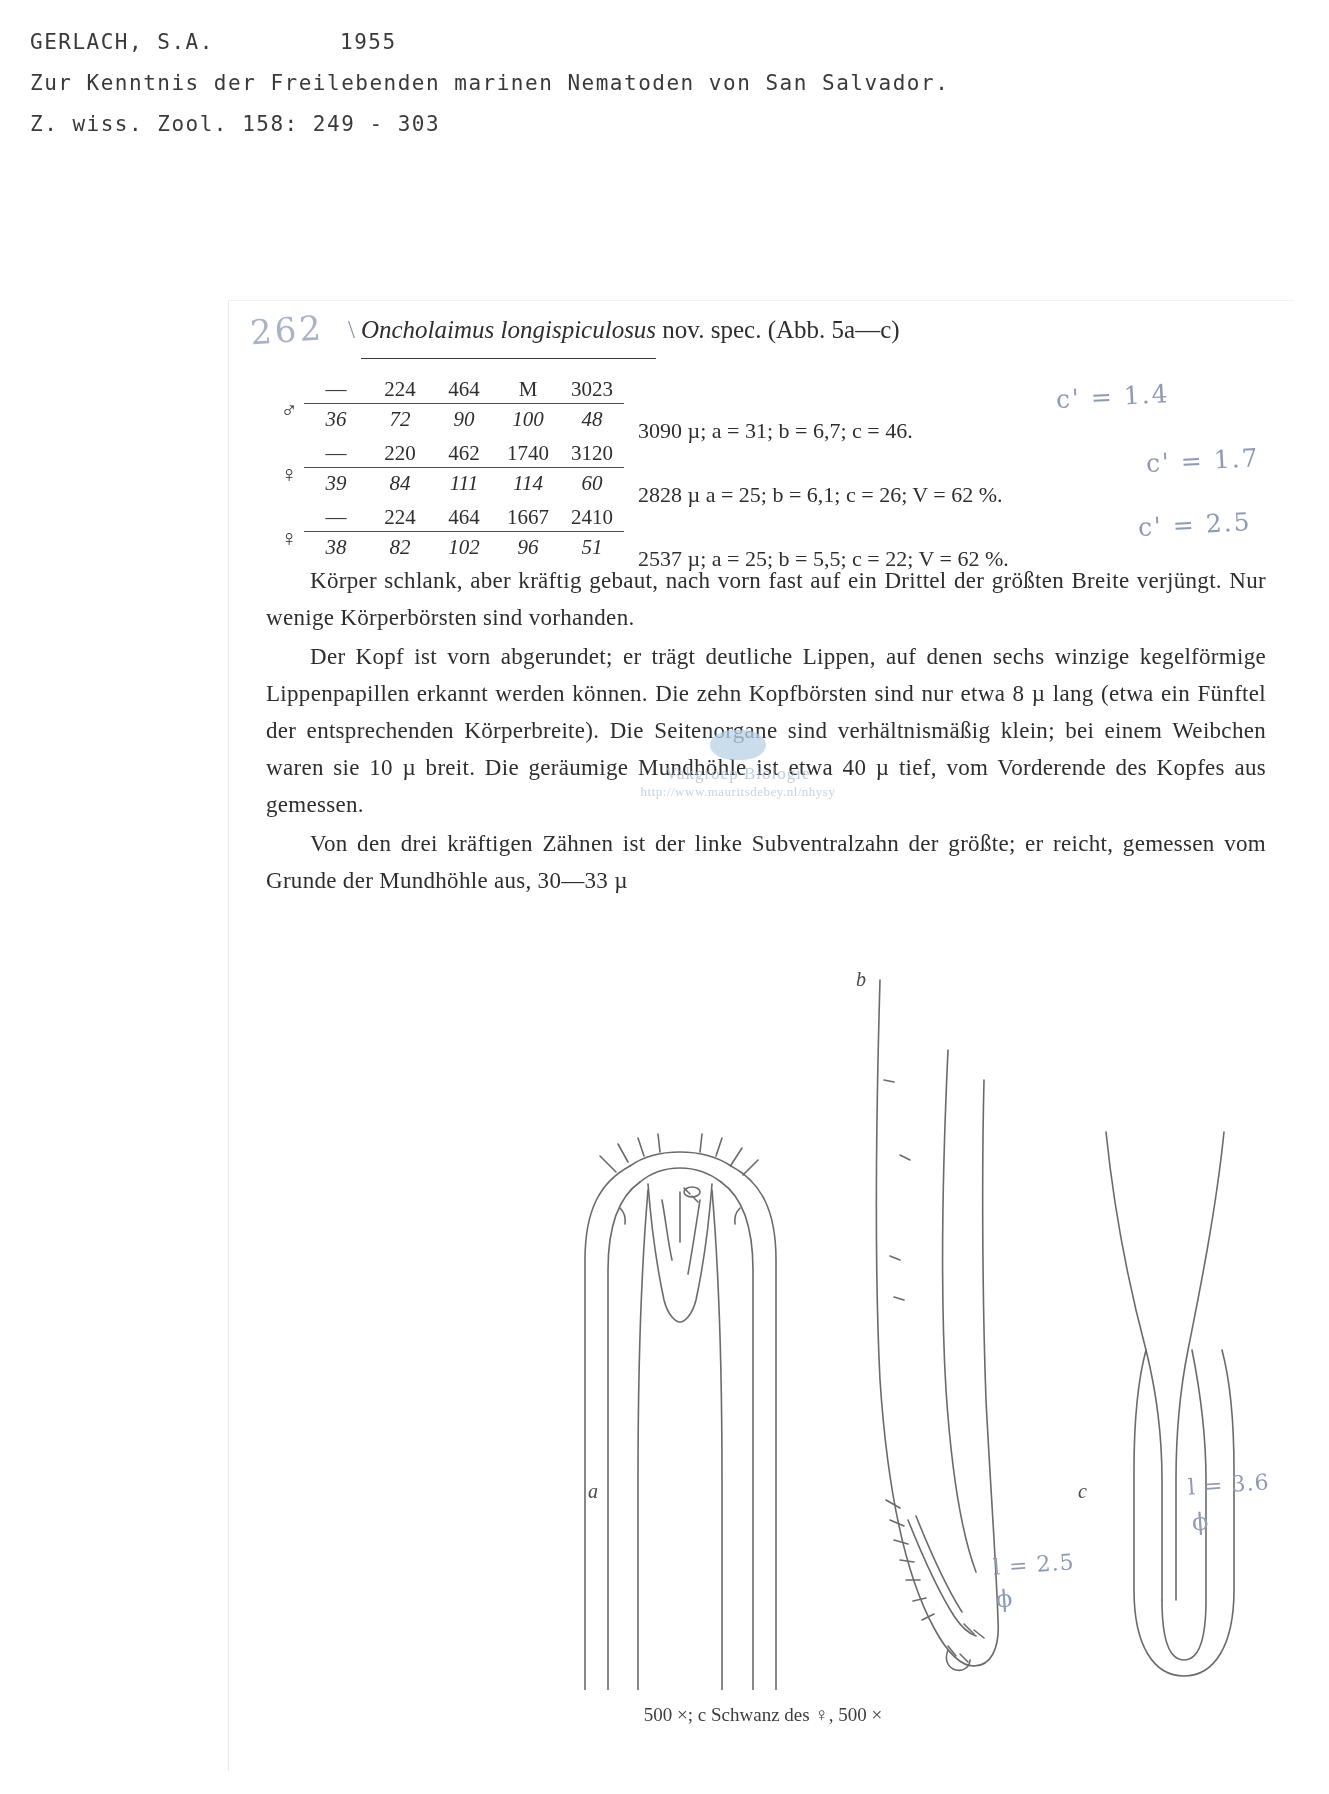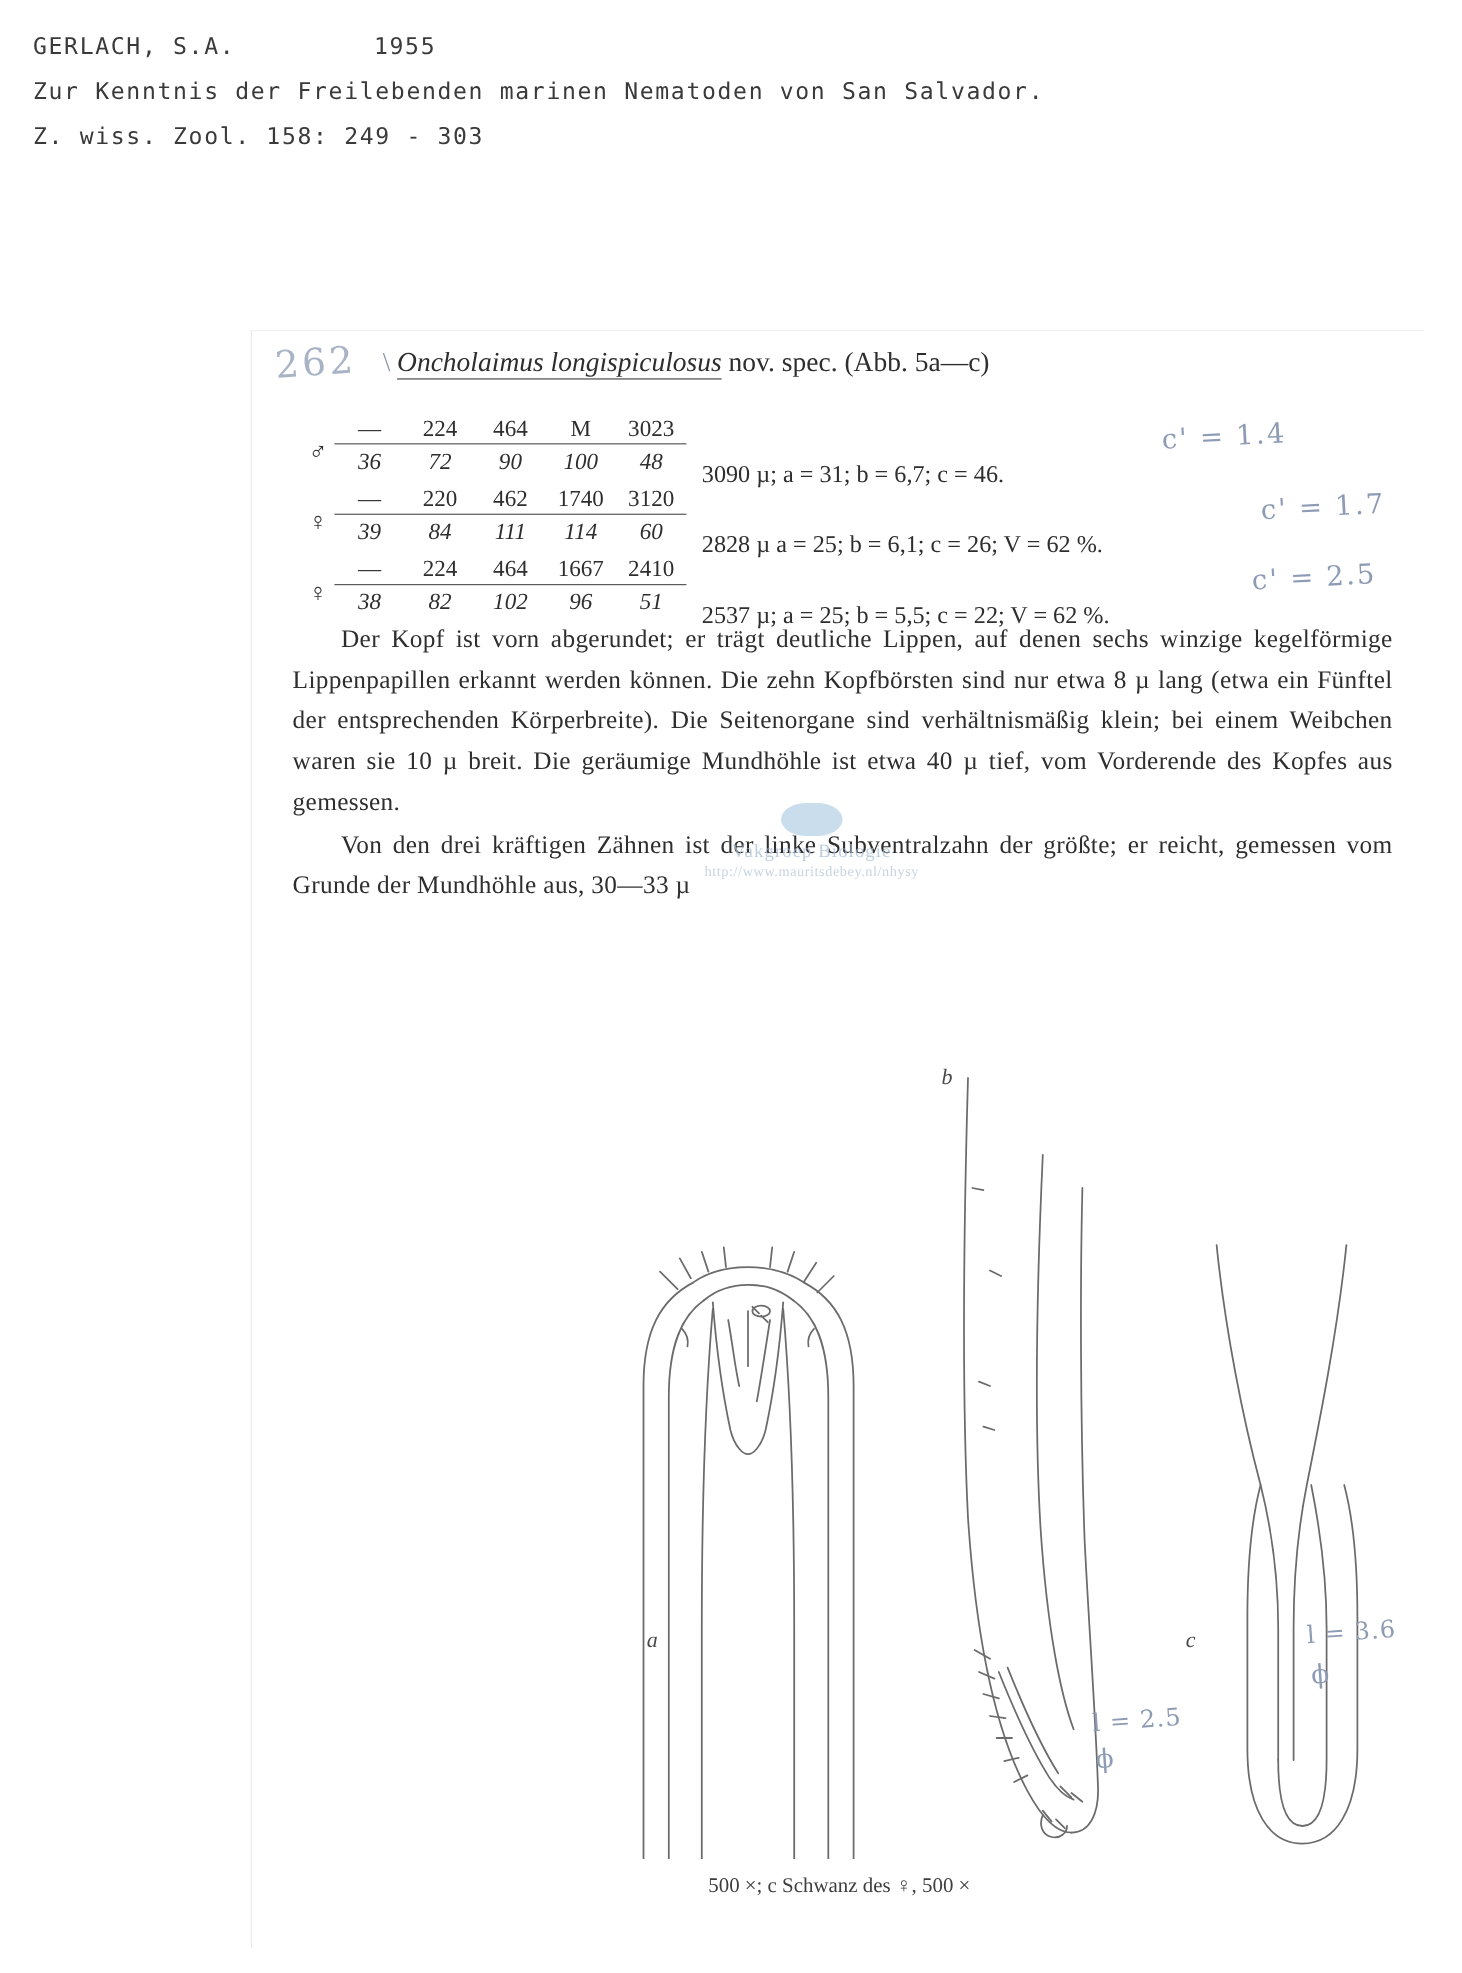--- a/index.html
+++ b/index.html
@@ -68,21 +68,21 @@
     position: absolute;
     left: 120px;
     top: 16px;
     font-size: 25px;
     white-space: nowrap;
   }
   .title-line .tick { color: #8a97ad; margin-right: 6px; }
   .sp-name {
     font-style: italic;
     border-bottom: 1px solid #3a3a3a;
-    padding-bottom: 1px;
+    padding-bottom: 15px;
   }
 
   
   .measures {
     position: absolute;
     left: 38px;
     top: 72px;
     width: 1010px;
   }
   .mrow {
@@ -289,20 +289,21 @@
           <span>51</span>
         </div>
       </div>
       <div class="tail">2537 µ;  a = 25;  b = 5,5;  c = 22;  V = 62 %.</div>
       <div class="hand-note hn3">c' = 2.5</div>
     </div>
 
   </div>
 
   <div class="body-text">
+    <p>Körper schlank, aber kräftig gebaut, nach vorn fast auf ein Drittel der größten Breite verjüngt. Nur wenige Körperbörsten sind vorhanden.</p>
     <p>Der Kopf ist vorn abgerundet; er trägt deutliche Lippen, auf denen sechs winzige kegelförmige Lippenpapillen erkannt werden können. Die zehn Kopfbörsten sind nur etwa 8 µ lang (etwa ein Fünftel der entsprechenden Körperbreite). Die Seitenorgane sind verhältnismäßig klein; bei einem Weibchen waren sie 10 µ breit. Die geräumige Mundhöhle ist etwa 40 µ tief, vom Vorderende des Kopfes aus gemessen.</p>
     <p>Von den drei kräftigen Zähnen ist der linke Subventralzahn der größte; er reicht, gemessen vom Grunde der Mundhöhle aus, 30—33 µ</p>
   </div>
 
   <div class="watermark">
     <div class="wm-disc"></div>
     <div class="wm-t1">Vakgroep Biologie</div>
     <div class="wm-t2">http://www.mauritsdebey.nl/nhysy</div>
   </div>
 

